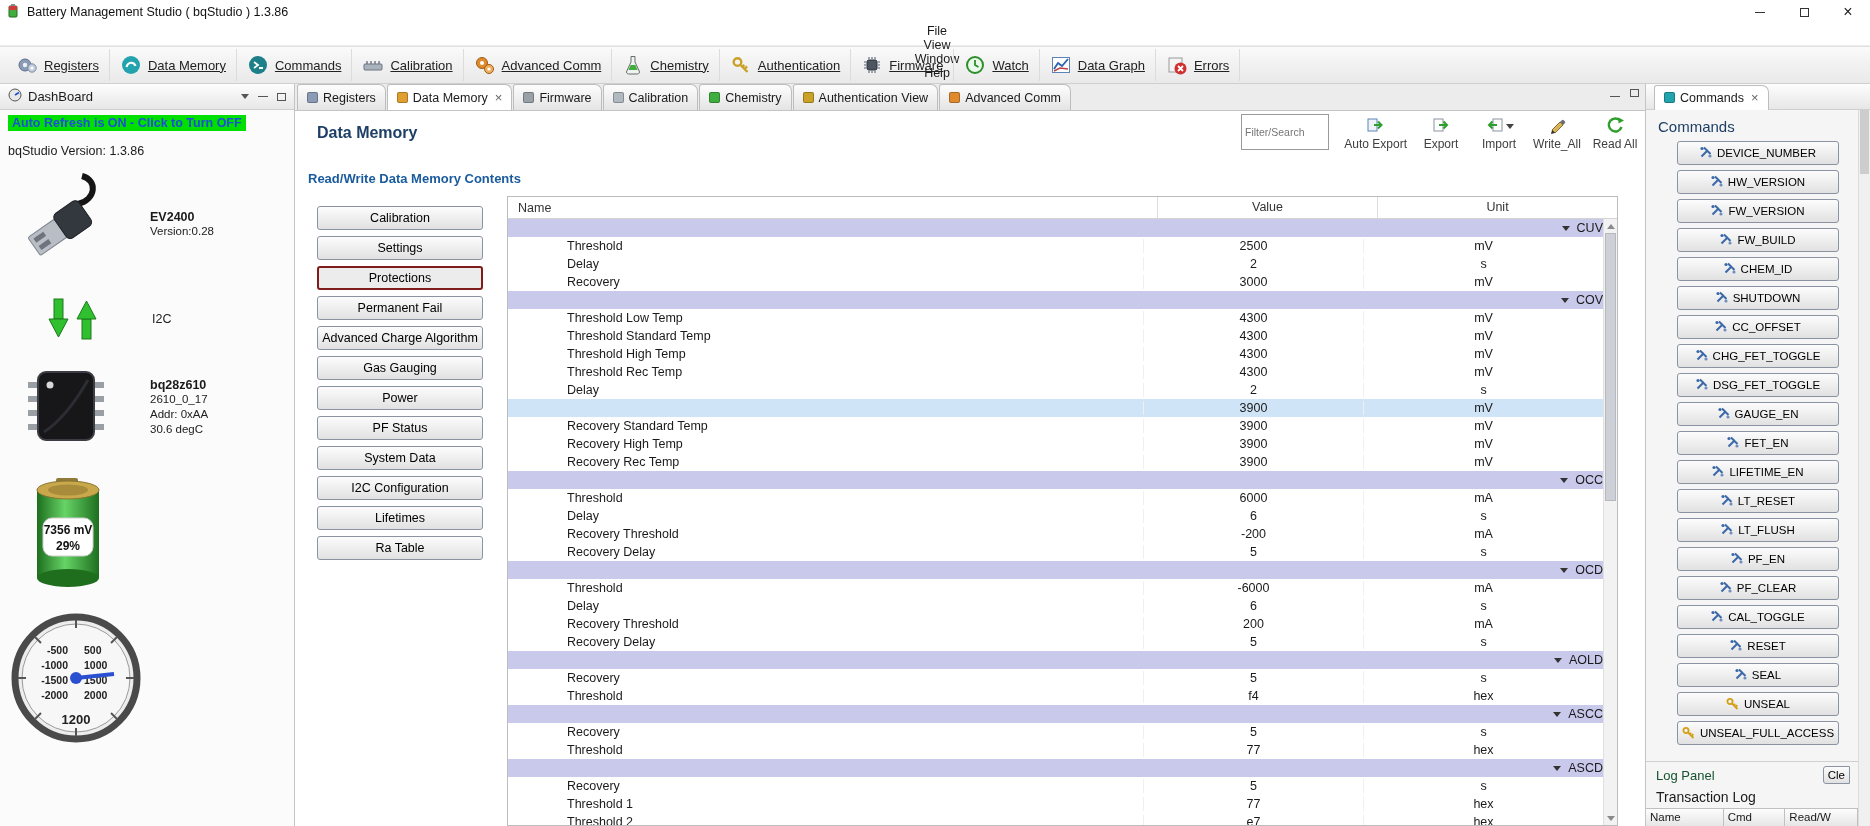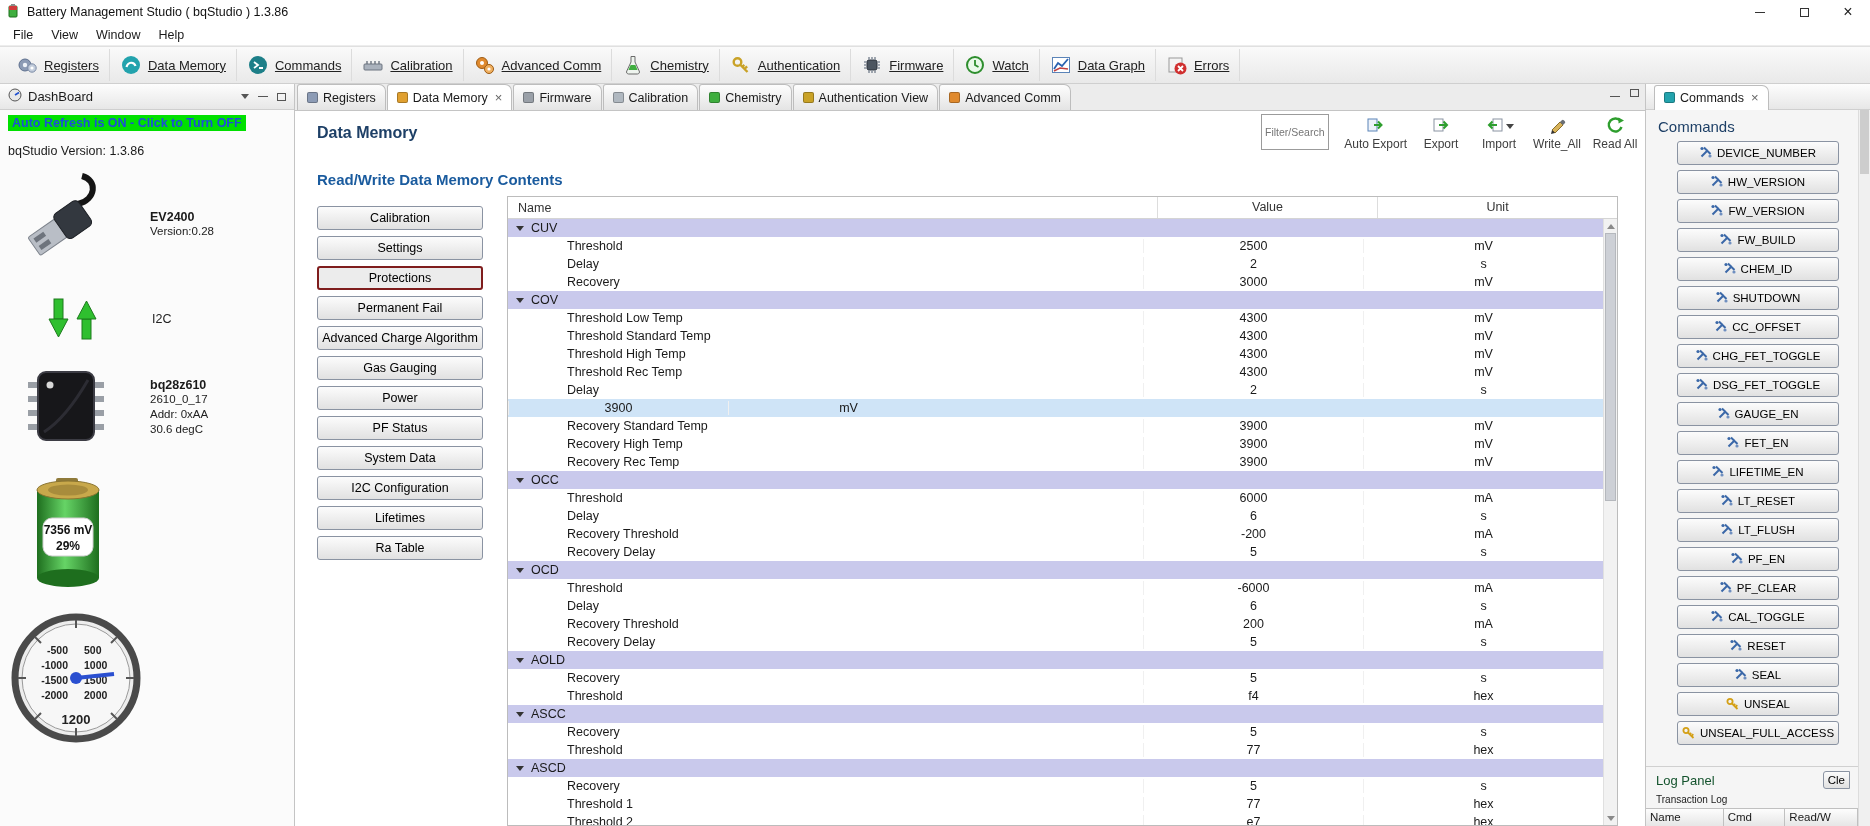--- a/index.html
+++ b/index.html
@@ -9,21 +9,21 @@
   
   .titlebar { height:24px; background:#fff; display:flex; align-items:center; padding-left:6px; gap:6px; }
   .title-text { font-size:12.5px; color:#111; }
   .win-controls { margin-left:auto; display:flex; }
   .winbtn { width:44px; height:24px; display:flex; align-items:center; justify-content:center; cursor:default; }
   .win-min i { display:block; width:10px; border-bottom:1.4px solid #333; }
   .win-max i { display:block; width:9px; height:9px; border:1.2px solid #333; }
   .win-close { font-size:16px; color:#222; }
 
   
-  .menubar { height:22px; background:#fff; display:flex; align-items:center; padding-left:4px; border-bottom:1px solid #ededed; }
+  .menubar { height:22px; background:#fff; display:flex; align-items:center; padding-left:4px; border-bottom:1px solid #ededed;flex-direction:column; }
   .menu-item { padding:0 9px; font-size:12.5px; height:100%; display:flex; align-items:center; cursor:default; }
 
   
   .toolbar { height:38px; background:linear-gradient(#fafafa,#e9e9e9); border-top:1px solid #e0e0e0; border-bottom:1px solid #cfcfcf; display:flex; align-items:center; padding:0 6px; }
   .tb-item { display:flex; align-items:center; gap:6px; padding:4px 10px; border-right:1px solid #dcdcdc; cursor:default; height:32px; }
   .tb-label { font-size:13px; color:#222; text-decoration:underline; white-space:nowrap; }
   .tb-icon svg { display:block; }
 
   
   .workspace { display:flex; height:742px; }
@@ -45,40 +45,40 @@
   
   .center { flex:1; min-width:0; display:flex; flex-direction:column; }
   .tabstrip { height:27px; background:#ececec; border-bottom:1px solid #c4c4c4; display:flex; align-items:flex-end; padding-left:2px; position:relative; }
   .tab { height:26px; display:flex; align-items:center; gap:5px; padding:0 9px; border:1px solid #bdbdbd; border-bottom:none; border-radius:3px 7px 0 0; background:linear-gradient(#fdfdfd,#e4e4e4); font-size:12.5px; margin-right:1px; cursor:default; white-space:nowrap; }
   .tab.active { background:#fff; font-weight:normal; }
   .tab-ico { width:11px; height:11px; border-radius:2px; display:inline-block; border:1px solid rgba(0,0,0,.25); }
   .tab-close { font-size:13px; color:#666; margin-left:2px; cursor:default; }
   .strip-controls { position:absolute; right:6px; top:5px; display:flex; gap:10px; }
   .center-content { flex:1; background:#fff; position:relative; overflow:hidden; }
   .dm-title { position:absolute; left:22px; top:13px; font-size:16px; font-weight:bold; color:#1d3f66; }
-  .dm-subtitle { position:absolute; left:22px; top:60px; font-size:15px; font-weight:bold; color:#1a5b9e; }
-  .filter-box { position:absolute; right:316px; top:3px; width:68px; height:36px; border:1px solid #9b9b9b; font-size:10.5px; padding:2px 3px; vertical-align:top; font-family:"Liberation Sans",sans-serif; }
+  .dm-subtitle { position:absolute; left:13px; top:60px; font-size:13px; font-weight:bold; color:#1a5b9e; }
+  .filter-box { position:absolute; right:316px; top:3px; width:88px; height:36px; border:1px solid #9b9b9b; font-size:10.5px; padding:2px 3px; vertical-align:top; font-family:"Liberation Sans",sans-serif; }
   .actions { position:absolute; right:6px; top:5px; display:flex; gap:10px; align-items:flex-start; }
   .action { display:flex; flex-direction:column; align-items:center; min-width:48px; cursor:default; }
   .action-iconrow { display:flex; align-items:center; gap:2px; height:20px; }
   .action-label { font-size:12px; color:#404040; margin-top:1px; white-space:nowrap; }
   .dd-chev { width:0; height:0; border-left:4px solid transparent; border-right:4px solid transparent; border-top:5px solid #444; }
 
   .dm-bodyrow { position:absolute; top:85px; left:0; right:0; bottom:0; display:flex; }
   .cats { width:212px; padding:10px 0 0 22px; display:flex; flex-direction:column; gap:6px; }
   .cat { width:166px; height:24px; border:1px solid #8a93a2; border-radius:3px; background:linear-gradient(#fcfcfc,#e1e1e1); font-size:12.5px; font-family:"Liberation Sans",sans-serif; cursor:default; }
   .cat.sel { border:2px solid #7f1d1d; background:#ececec; }
 
   .dm-table { flex:1; margin-right:27px; border:1px solid #bcbcbc; background:#fff; position:relative; overflow:hidden; }
   .dm-head { height:22px; display:flex; border-bottom:1px solid #d4d4d4; font-size:12.5px; color:#333; align-items:center; }
   .h-name { flex:1; padding-left:10px; }
   .h-val { width:220px; text-align:center; border-left:1px solid #ddd; height:100%; line-height:21px; }
   .h-unit { width:240px; text-align:center; border-left:1px solid #ddd; height:100%; line-height:21px; }
   .dm-body { position:absolute; top:22px; left:0; right:14px; bottom:0; overflow:hidden; }
-  .dm-row { height:18px; display:flex; align-items:center; font-size:12.5px; }
+  .dm-row { height:18px; display:flex; align-items:center; font-size:12.5px;justify-content:flex-end; }
   .dm-row.sec { background:#c9c9ec; padding-left:8px; gap:7px; }
   .chev { width:0; height:0; border-left:4px solid transparent; border-right:4px solid transparent; border-top:5px solid #333; }
   .dm-row.sel { background:#cfe4f7; }
   .c-name { flex:1; padding-left:58px; border-left:1px solid transparent; }
   .c-val { width:220px; text-align:center; border-left:1px solid #f0f0f0; }
   .c-unit { width:240px; text-align:center; border-left:1px solid #f0f0f0; }
 
   .v-scroll { position:absolute; top:22px; right:0; bottom:0; width:14px; background:#f2f2f2; border-left:1px solid #e0e0e0; }
   .v-arrow { height:14px; display:flex; align-items:center; justify-content:center; }
   .v-arrow.down { position:absolute; bottom:0; left:0; right:0; }
@@ -89,21 +89,21 @@
   
   .cmdpanel { width:225px; border-left:1px solid #c4c4c4; background:#f5f5f5; display:flex; flex-direction:column; position:relative; }
   .cmd-title { font-size:15px; color:#1d3f66; margin:8px 0 6px 12px; }
   .cmd-list { display:flex; flex-direction:column; align-items:center; }
   .cmd-btn { width:162px; height:24px; margin-bottom:5px; border:1px solid #8a93a2; border-radius:3px; background:linear-gradient(#fcfcfc,#e1e1e1); font-size:11.5px; font-family:"Liberation Sans",sans-serif; display:flex; align-items:center; justify-content:center; gap:5px; cursor:default; white-space:nowrap; }
   .cmd-btn svg { flex:0 0 auto; }
   .log-section { position:absolute; left:0; right:12px; bottom:0; }
   .log-bar { display:flex; align-items:center; border-top:1px solid #d0d0d0; padding:4px 8px 2px 10px; }
   .log-title { color:#14532d; font-size:13px; }
   .clear-btn { margin-left:auto; border:1px solid #8a93a2; border-radius:3px 0 0 3px; background:linear-gradient(#fcfcfc,#e1e1e1); font-size:11.5px; padding:2px 4px; font-family:"Liberation Sans",sans-serif; cursor:default; }
-  .log-sub { font-size:10px; margin:3px 0 3px 10px; }
+  .log-sub { font-size:14px; margin:3px 0 3px 10px; }
   .log-grid { display:flex; height:18px; border-top:1px solid #c0c0c0; overflow:hidden; }
   .log-col { background:linear-gradient(#fdfdfd,#e6e6e6); border-right:1px solid #c0c0c0; font-size:11.5px; padding:2px 4px; white-space:nowrap; overflow:hidden; }
   .log-col:nth-child(1){ width:78px; } .log-col:nth-child(2){ width:62px; } .log-col:nth-child(3){ width:73px; }
   .panel-scroll { position:absolute; right:0; top:26px; bottom:0; width:12px; background:#f0f0f0; border-left:1px solid #dcdcdc; }
   .panel-thumb { position:absolute; top:0; left:1px; right:1px; height:64px; background:#cdcdcd; }
 </style>
 </head>
 <body>
 
 <div class="app">

